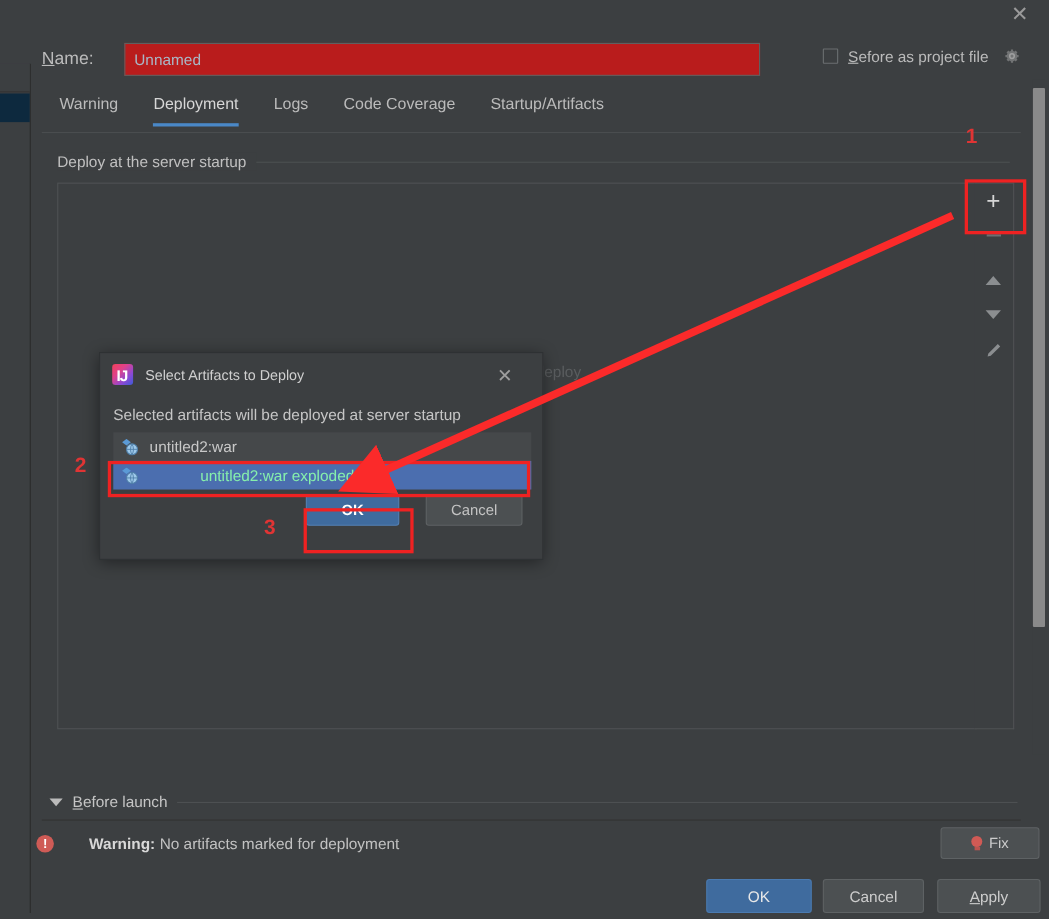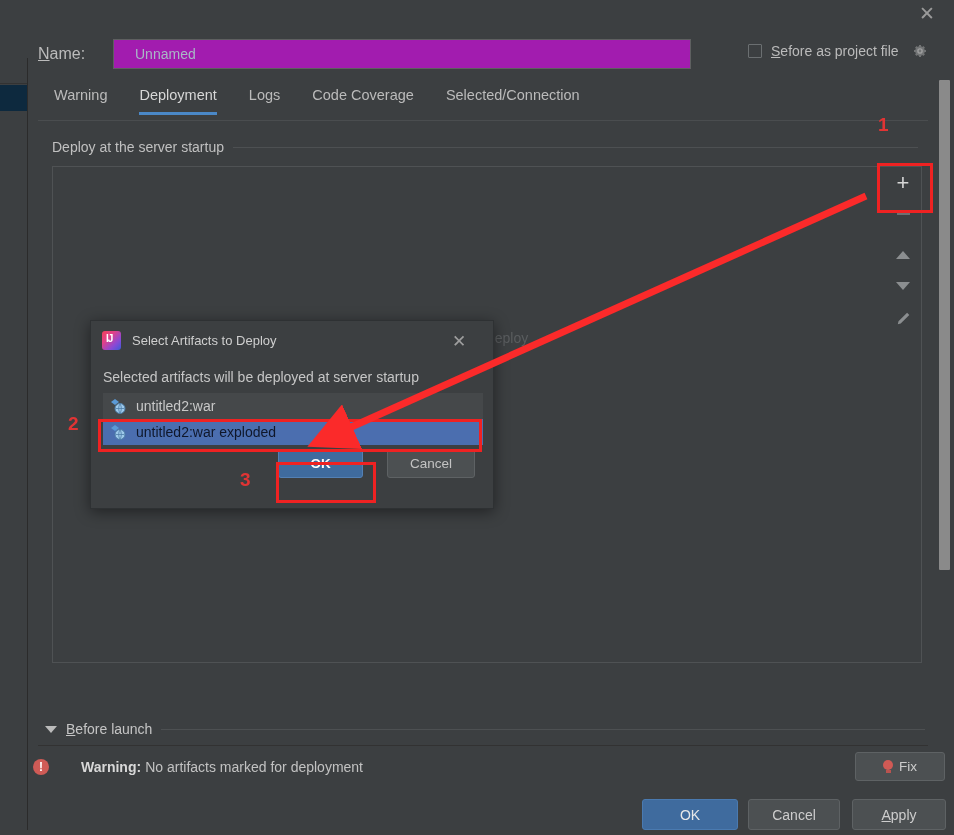--- a/index.html
+++ b/index.html
@@ -35,23 +35,23 @@
   
   #name-row {
     position: absolute; left: 38px; top: 39px; width: 890px; height: 30px;
   }
   #name-label {
     position: absolute; left: 0; top: 6px; font-size: 16px; color: #bbbbbb;
   }
   #name-label u { text-decoration: underline; }
   #name-input {
     position: absolute; left: 75px; top: 0; width: 578px; height: 30px;
-    background: #a21caf; border: 1px solid #5e6060; color: #a9b7c6;
+    background: #b91c1c; border: 1px solid #5e6060; color: #a9b7c6;
     font-family: "Liberation Sans", sans-serif; font-size: 14px;
-    padding: 0 21px; outline: none;
+    padding: 0 8px; outline: none;
   }
   #store-wrap {
     position: absolute; left: 710px; top: 4px;
     display: flex; align-items: center; gap: 9px;
   }
   #store-checkbox {
     width: 14px; height: 14px; background: #3c3f41;
     border: 1px solid #6b6f71; border-radius: 1px;
   }
   #store-label { font-size: 14px; color: #bbbbbb; white-space: nowrap; }
@@ -212,42 +212,42 @@
     position: absolute; left: 0; top: 0; width: 100%; height: 38px;
     display: flex; align-items: center; padding: 0 0 0 11px;
   }
   #ad-logo {
     width: 19px; height: 19px; flex: none; margin-right: 11px;
     border-radius: 3px; position: relative; overflow: hidden;
     background: linear-gradient(135deg,#f2415a 0%,#e0418a 35%,#8a49d6 70%,#3b5bd6 100%);
   }
   #ad-logo span {
     position: absolute; left: 4px; top: 2px; color: #fff;
-    font-size: 10px; font-weight: bold; font-family: "Liberation Sans", sans-serif;
+    font-size: 14px; font-weight: bold; font-family: "Liberation Sans", sans-serif;
     letter-spacing: -1px;
   }
   #ad-title { font-size: 13px; color: #cfcfcf; }
   #ad-close {
     position: absolute; right: 24px; top: 10px; width: 20px; height: 20px;
     display: flex; align-items: center; justify-content: center;
     color: #9e9e9e; font-size: 17px; cursor: pointer;
   }
   #ad-subtitle {
     position: absolute; left: 12px; top: 48px; font-size: 14px; color: #c6c6c6;
     white-space: nowrap;
   }
   #ad-list {
     position: absolute; left: 12px; top: 72px; width: 380px; height: 52px;
     background: #45484a; border: none;
   }
   .ad-item {
     height: 26px; display: flex; align-items: center; padding-left: 7px;
     font-size: 14px; color: #c8c8c8; cursor: pointer;
   }
-  .ad-item.selected { background: #4b6eaf; color: #0f172a; }
+  .ad-item.selected { background: #4b6eaf; color: #86efac; gap: 46px; }
   .artifact-icon { width: 17px; height: 15px; flex: none; margin-right: 9px; }
   #ad-ok {
     position: absolute; left: 187px; top: 128px; width: 85px; height: 29px;
     background: #3f6b9e; border: 1px solid #5380b4; border-radius: 3px;
     display: flex; align-items: center; justify-content: center;
     color: #ffffff; font-size: 13.5px; font-weight: bold; cursor: pointer;
   }
   #ad-cancel {
     position: absolute; left: 296px; top: 128px; width: 88px; height: 29px;
     background: #4c5052; border: 1px solid #5e6264; border-radius: 3px;
@@ -299,21 +299,21 @@
       <path fill="#b0b0b0" d="M14 7h-1.3a4.8 4.8 0 00-.6-1.4l.9-.9-1.7-1.7-.9.9A4.8 4.8 0 009 3.3V2H7v1.3c-.5.1-1 .3-1.4.6l-.9-.9-1.7 1.7.9.9c-.3.4-.5.9-.6 1.4H2v2h1.3c.1.5.3 1 .6 1.4l-.9.9 1.7 1.7.9-.9c.4.3.9.5 1.4.6V14h2v-1.3c.5-.1 1-.3 1.4-.6l.9.9 1.7-1.7-.9-.9c.3-.4.5-.9.6-1.4H14V7z" opacity=".55"></path>
     </svg>
   </div>
 </div>
 
 <div id="tabs">
   <div class="tab">Warning</div>
   <div class="tab active">Deployment</div>
   <div class="tab">Logs</div>
   <div class="tab">Code Coverage</div>
-  <div class="tab">Selected/Connection</div>
+  <div class="tab">Startup/Artifacts</div>
 </div>
 <div id="tabs-underline"></div>
 
 <div id="deploy-group-label">Deploy at the server startup</div>
 <div id="deploy-group-line"></div>
 <div id="deploy-table"></div>
 <div id="masked-deploy">deploy</div>
 
 <div id="side-toolbar">
   <div class="tb-btn" id="tb-add">

